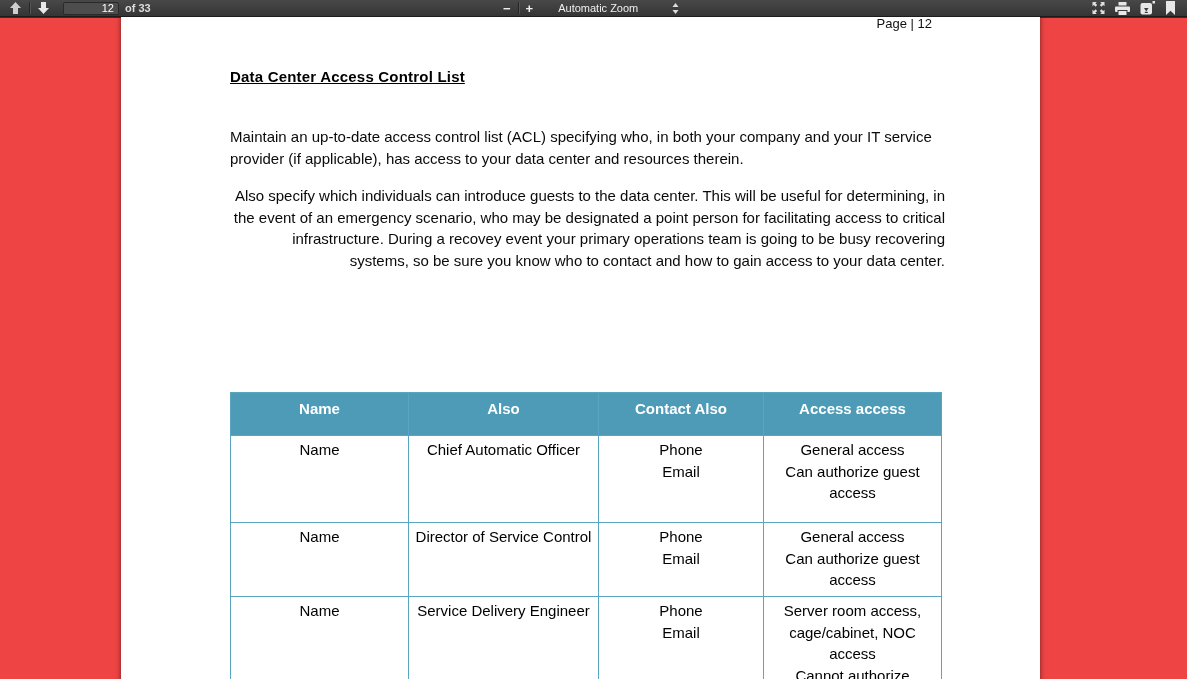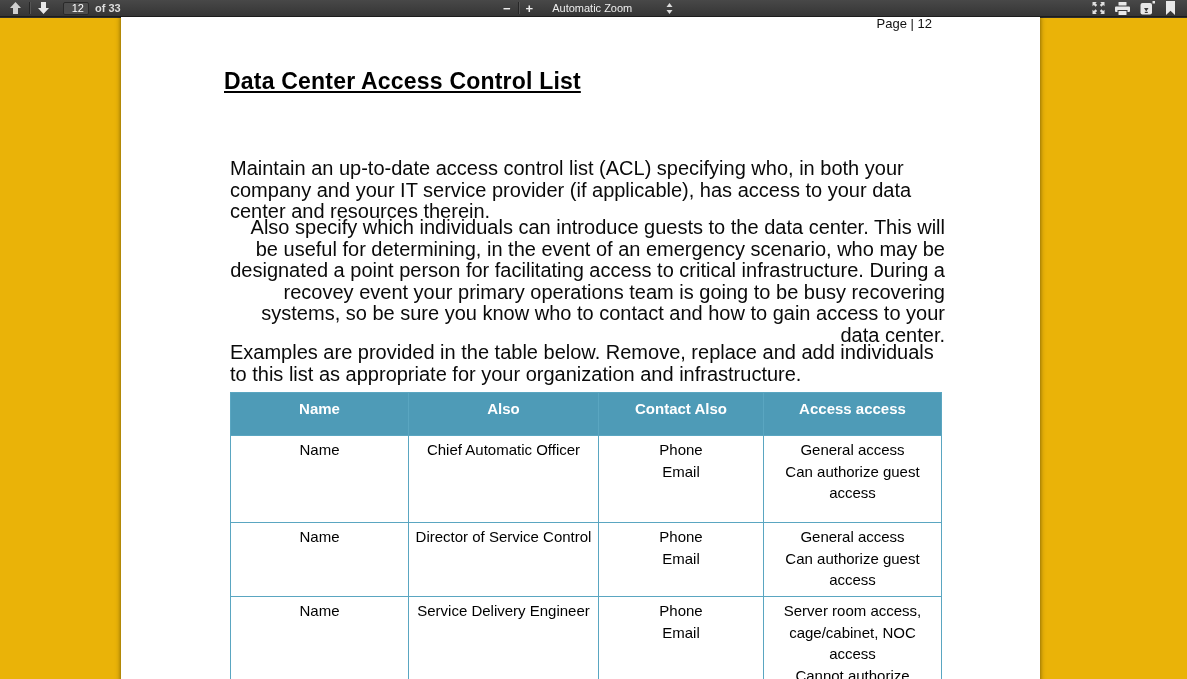--- a/index.html
+++ b/index.html
@@ -18,49 +18,49 @@
   .tb-group { display:flex; align-items:center; height:100%; }
   .tb-left  { position:absolute; left:4px; }
   .tb-center{ position:absolute; left:498px; }
   .tb-right { position:absolute; right:6px; }
   .tb-btn {
     display:flex; align-items:center; justify-content:center;
     height:100%; padding:0 5px; cursor:pointer;
   }
   .tb-sep { width:1px; height:12px; background:#262626; box-shadow:1px 0 0 #555; margin:0 2px; }
   .page-input {
-    width:26px; height:13px; margin-left:8px;
+    width:56px; height:13px; margin-left:8px;
     background:#4d4d4d; border:1px solid #2a2a2a; border-radius:2px;
     color:#fff; font-size:11px; text-align:right; padding:0 4px;
     font-family:"Liberation Sans", sans-serif;
   }
   .of-label { margin-left:6px; color:#ddd;font-weight:bold; }
   .zoom-glyph { font-size:13px; font-weight:bold; color:#eee; line-height:1; }
-  .zoom-select { display:flex; align-items:center; gap:34px; margin-left:10px; padding:0 4px; cursor:pointer; }
+  .zoom-select { display:flex; align-items:center; gap:34px; margin-left:16px; padding:0 4px; cursor:pointer; }
   .zoom-select .lbl { color:#eee; }
 
   
-  .viewer { position:absolute; top:18px; left:0; width:1187px; height:661px; background:#eab308; }
+  .viewer { position:absolute; top:18px; left:0; width:1187px; height:661px; background:#ef4444; }
   .pdf-page {
     position:absolute; left:121px; top:-2px; width:919px; height:800px;
     background:#ffffff; box-shadow:0 0 5px rgba(0,0,0,0.55);
     color:#000;
   }
   .page-number {
     position:absolute; top:0px; right:108px;
     font-size:13px; line-height:15px; color:#111;
   }
   .doc-title {
-    position:absolute; left:103px; top:52px;
-    font-size:23px; font-weight:bold; text-decoration:underline;
+    position:absolute; left:109px; top:52px;
+    font-size:15px; font-weight:bold; text-decoration:underline;
     letter-spacing:0.2px;
   }
   .doc-para {
     position:absolute; left:109px; width:715px;
-    font-size:20px; line-height:21.6px; color:#0a0a0a;margin-top:32px;
+    font-size:15px; line-height:21.6px; color:#0a0a0a;
   }
   .para-1 { top:110px; }
   .para-2 { top:169px;text-align:right; }
   .para-3 { top:294px; }
 
   
   .acl-table {
     position:absolute; left:109px; top:376px; width:711px;
     border-collapse:collapse; table-layout:fixed;
     font-size:15px; line-height:21.6px;
@@ -162,21 +162,20 @@
 
 <div class="viewer">
   <div class="pdf-page">
 
     <div class="page-number">Page | 12</div>
 
     <h1 class="doc-title">Data Center Access Control List</h1>
 
     <p class="doc-para para-1">Maintain an up-to-date access control list (ACL) specifying who, in both your company and your IT service provider (if applicable), has access to your data center and resources therein.</p>
     <p class="doc-para para-2">Also specify which individuals can introduce guests to the data center. This will be useful for determining, in the event of an emergency scenario, who may be designated a point person for facilitating access to critical infrastructure. During a recovey event your primary operations team is going to be busy recovering systems, so be sure you know who to contact and how to gain access to your data center.</p>
-    <p class="doc-para para-3">Examples are provided in the table below. Remove, replace and add individuals to this list as appropriate for your organization and infrastructure.</p>
 
     <table class="acl-table">
       <colgroup>
           <col class="c1">
           <col class="c2">
           <col class="c3">
           <col class="c4">
         </colgroup>
       <thead>
         <tr>

